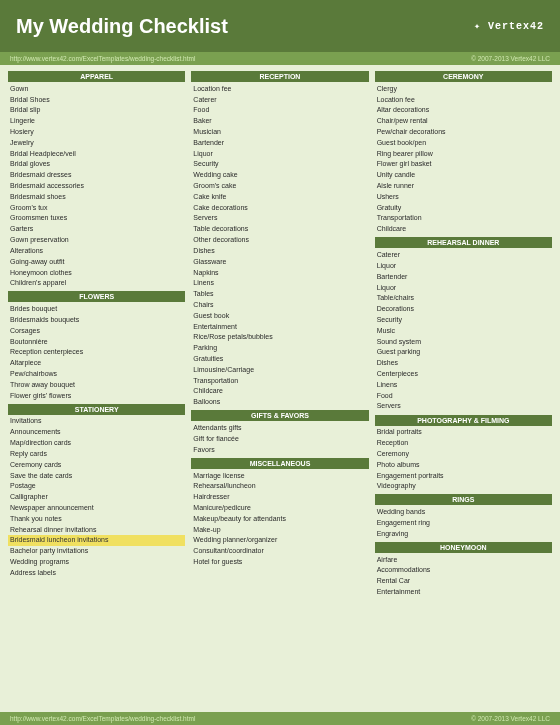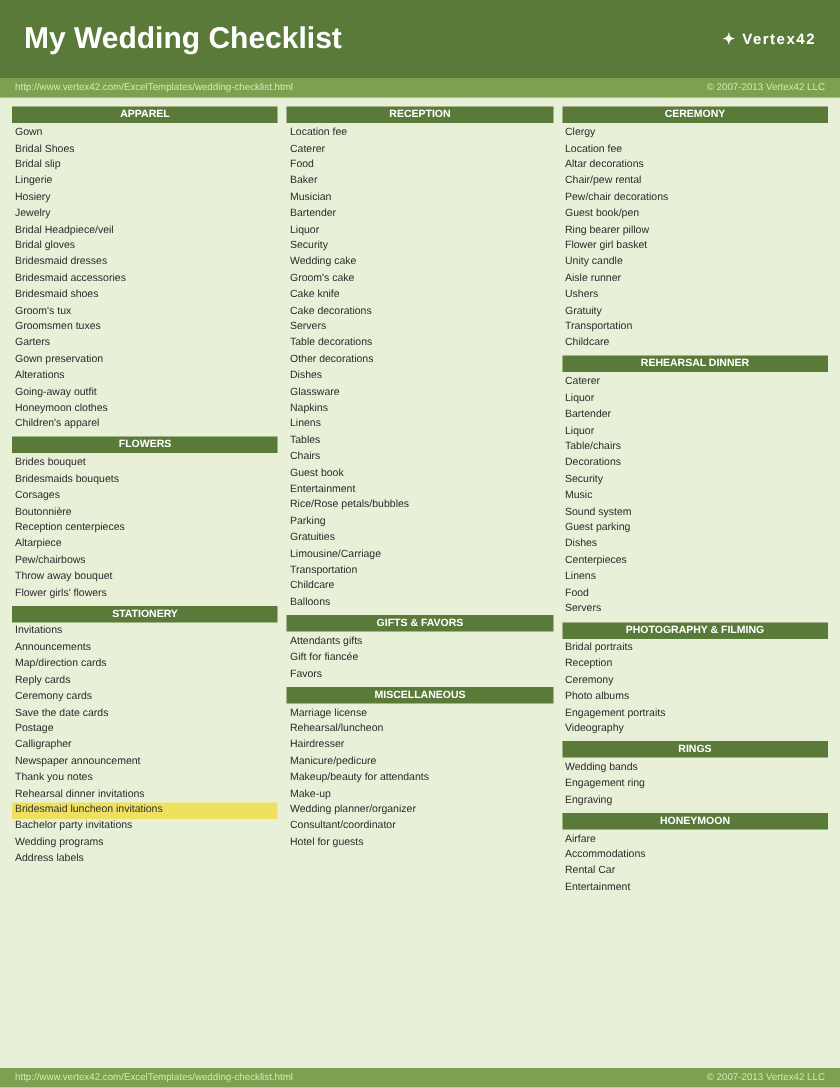--- a/index.html
+++ b/index.html
@@ -8,21 +8,21 @@
       height: 725px;
       font-family: Arial, Helvetica, sans-serif;
       font-size: 7.5px;
       background: #fff;
       overflow: hidden;
     }
 
     .page {
       width: 560px;
       height: 725px;
-      background: #a16207;
+      background: #d946ef;
       display: flex;
       flex-direction: column;
     }
 
     
     .header {
       background: #5a7a3a;
       color: #fff;
       padding: 10px 16px;
       display: flex;
@@ -37,20 +37,21 @@
     }
     .header-logo {
       font-size: 13px;
       color: #fff;
       font-weight: bold;
       text-align: right;
     }
     .header-logo .vertex-text {
       font-size: 10px;
       letter-spacing: 1px;
+      font-family: Liberation Mono, monospace;
     }
 
     
     .url-bar {
       background: #7aa050;
       color: #d0e8b0;
       font-size: 6.5px;
       padding: 3px 10px;
       display: flex;
       justify-content: space-between;

